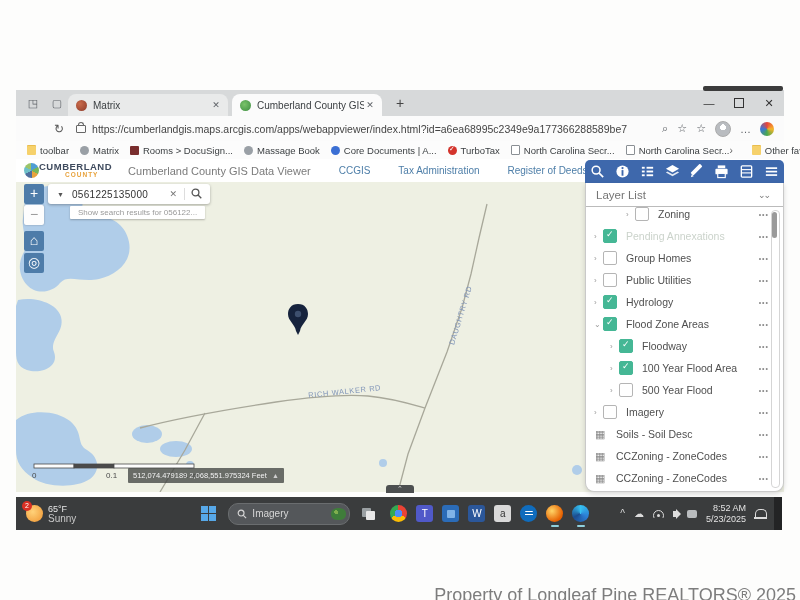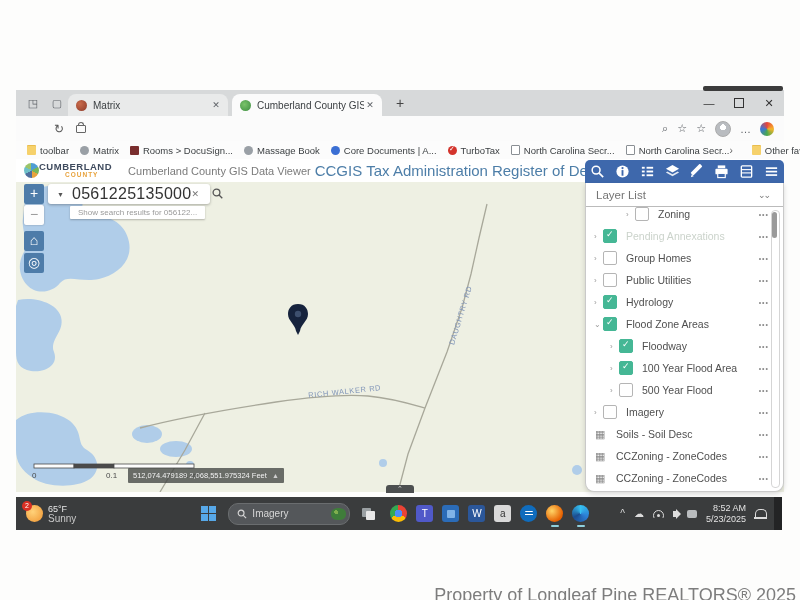--- a/index.html
+++ b/index.html
@@ -46,30 +46,30 @@
   .bi.doc{border:1px solid #8a8f94;border-radius:1px;background:#fff;width:7px;height:8px;}
   .bm-chev{margin-left:auto;margin-right:8px;color:#666;font-size:10px;}
   .bm-last{margin-right:10px;display:flex;align-items:center;}
   
   .appheader{left:16px;top:159px;width:768px;height:23px;background:#ffffff;display:flex;align-items:center;}
   .pinwheel{width:15px;height:15px;border-radius:50%;margin-left:8px;background:conic-gradient(#4f9dd4 0 60deg,#77b65a 0 120deg,#e8a33d 0 180deg,#4f6f9e 0 240deg,#6fc0c9 0 300deg,#9bc46a 0 360deg);}
   .logotext{margin-left:0;line-height:8px;}
   .logo1{font-size:9.5px;font-weight:bold;color:#3f4b5e;letter-spacing:.5px;}
   .logo2{font-size:6.5px;font-weight:bold;color:#e8a33d;letter-spacing:1px;margin-left:26px;}
   .apptitle{font-size:11px;color:#7b7b7b;margin-left:16px;}
-  .applink{font-size:15px;color:#4d7ea8;margin-left:4px;}
+  .applink{font-size:10px;color:#4d7ea8;margin-left:28px;}
   
   .bluebar{left:585px;top:160px;width:199px;height:23px;background:#3e68ac;border-radius:5px 5px 0 0;display:flex;align-items:center;justify-content:space-around;}
   .bluebar svg{display:block;}
   
   .maparea{left:16px;top:182px;width:768px;height:310px;background:#eef0e3;overflow:hidden;}
   .mapsvg{left:0;top:0;}
   .zoombtn{width:20px;height:20px;background:#4e7ca9;color:#fff;font-size:14px;text-align:center;line-height:19px;border-radius:2px;}
   .zoombtn.white{background:#fdfdfd;color:#9a9a9a;box-shadow:0 0 2px rgba(0,0,0,.3);}
-  .searchbox{left:48px;top:184px;width:162px;height:20px;background:#fff;border-radius:3px;box-shadow:0 1px 3px rgba(0,0,0,.3);display:flex;align-items:center;font-size:16px;color:#333;}
+  .searchbox{left:48px;top:184px;width:162px;height:20px;background:#fff;border-radius:3px;box-shadow:0 1px 3px rgba(0,0,0,.3);display:flex;align-items:center;font-size:10px;color:#333;}
   .sb-caret{margin:0 8px 0 9px;font-size:7px;color:#555;}
   .sb-caret::after{content:"▼";}
   .sb-val{flex:1;letter-spacing:.3px;}
   .sb-x{color:#777;font-size:9px;margin-right:7px;}
   .sb-x::after{content:"✕";}
   .sb-sep{width:1px;height:12px;background:#ddd;margin-right:6px;}
   .sb-mag{margin-right:8px;}
   .suggest{left:70px;top:206px;height:13px;background:#fff;box-shadow:0 1px 2px rgba(0,0,0,.25);font-size:8px;color:#9a9a9a;line-height:13px;padding:0 8px;border-radius:1px;}
   .scalelabels span{position:absolute;font-size:8px;color:#4a4a4a;}
   .coordbox{left:128px;top:468px;height:15px;background:rgba(68,70,68,.78);color:#f2f2f2;font-size:7.5px;line-height:15px;padding:0 5px;display:flex;align-items:center;gap:5px;border-radius:1px;}
@@ -174,20 +174,21 @@
           <span class="box"></span>
         </div>
       <div class="wc">✕</div>
     </div>
   </div>
   <div class="abs darksliver"></div>
 
   <div class="abs addrbar">
     <span class="refresh">↻</span>
     <span class="lock"></span>
+    <span class="url">https://cumberlandgis.maps.arcgis.com/apps/webappviewer/index.html?id=a6ea68995c2349e9a177366288589be7</span>
     <span class="addr-right">
       <span class="a-ic">⌕</span>
       <span class="a-ic">☆</span>
       <span class="a-ic">☆</span>
       <span class="avatar"></span>
       <span class="a-ic">…</span>
       <span class="brandball"></span>
     </span>
   </div>
 

